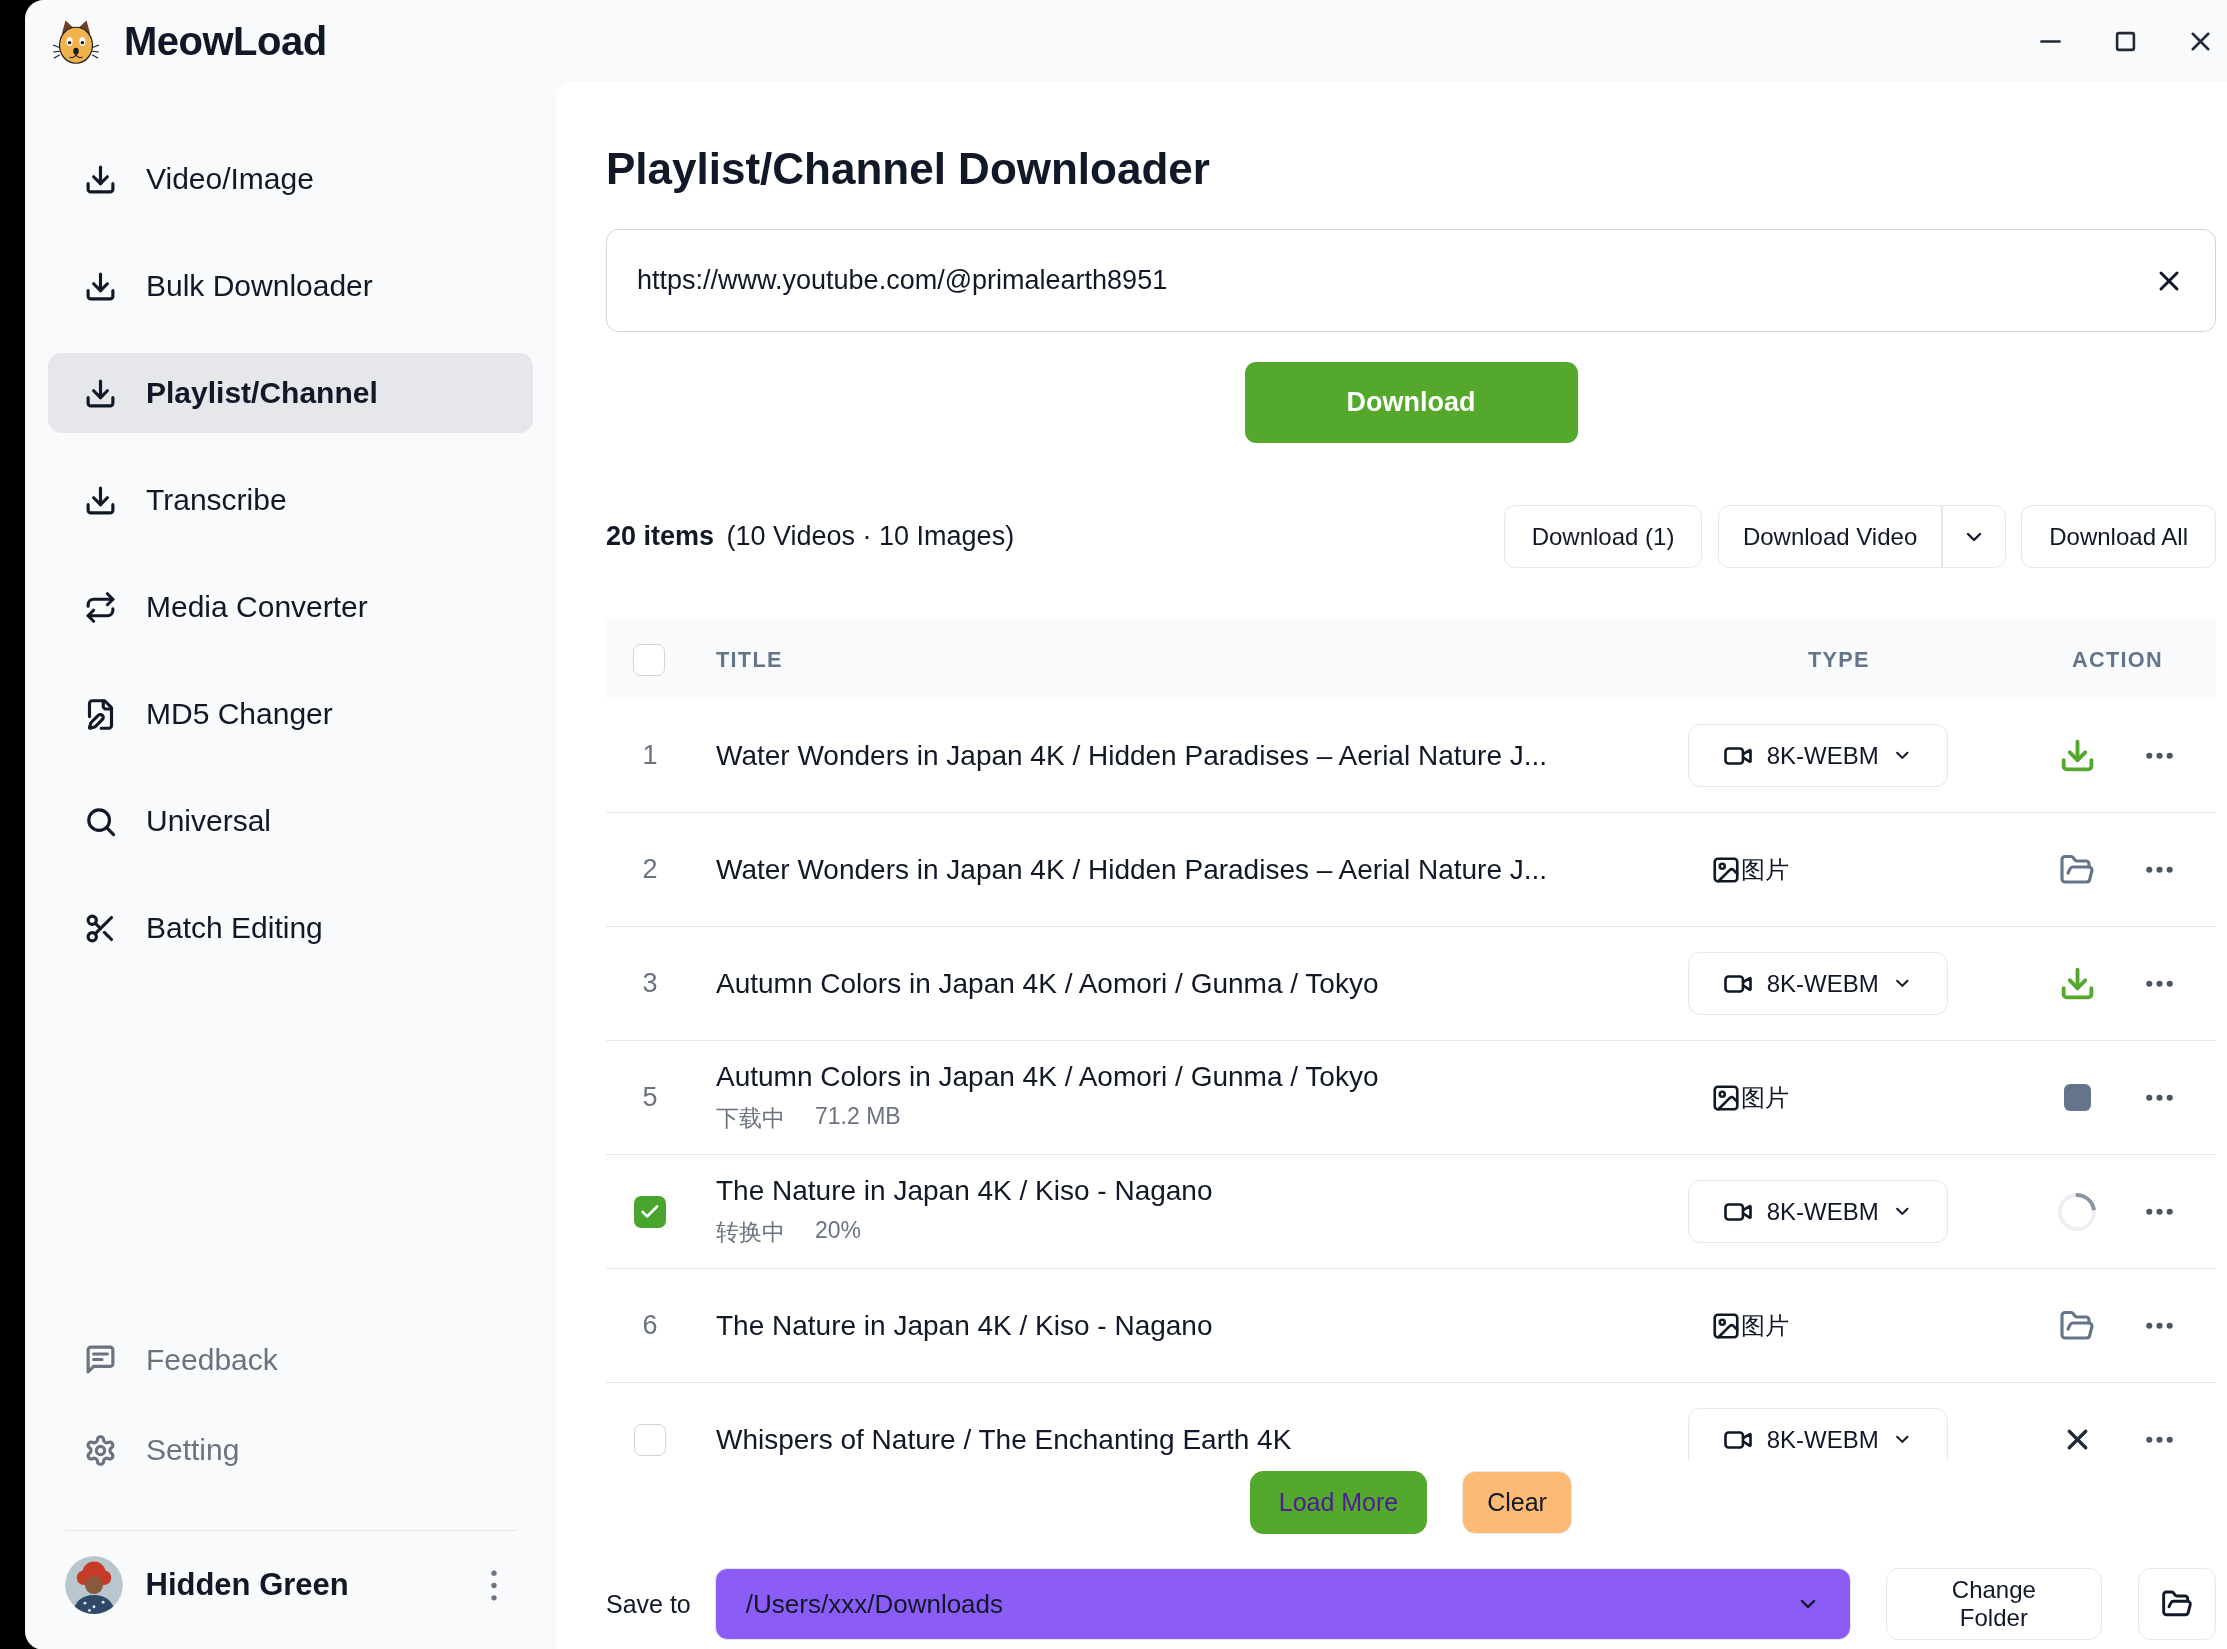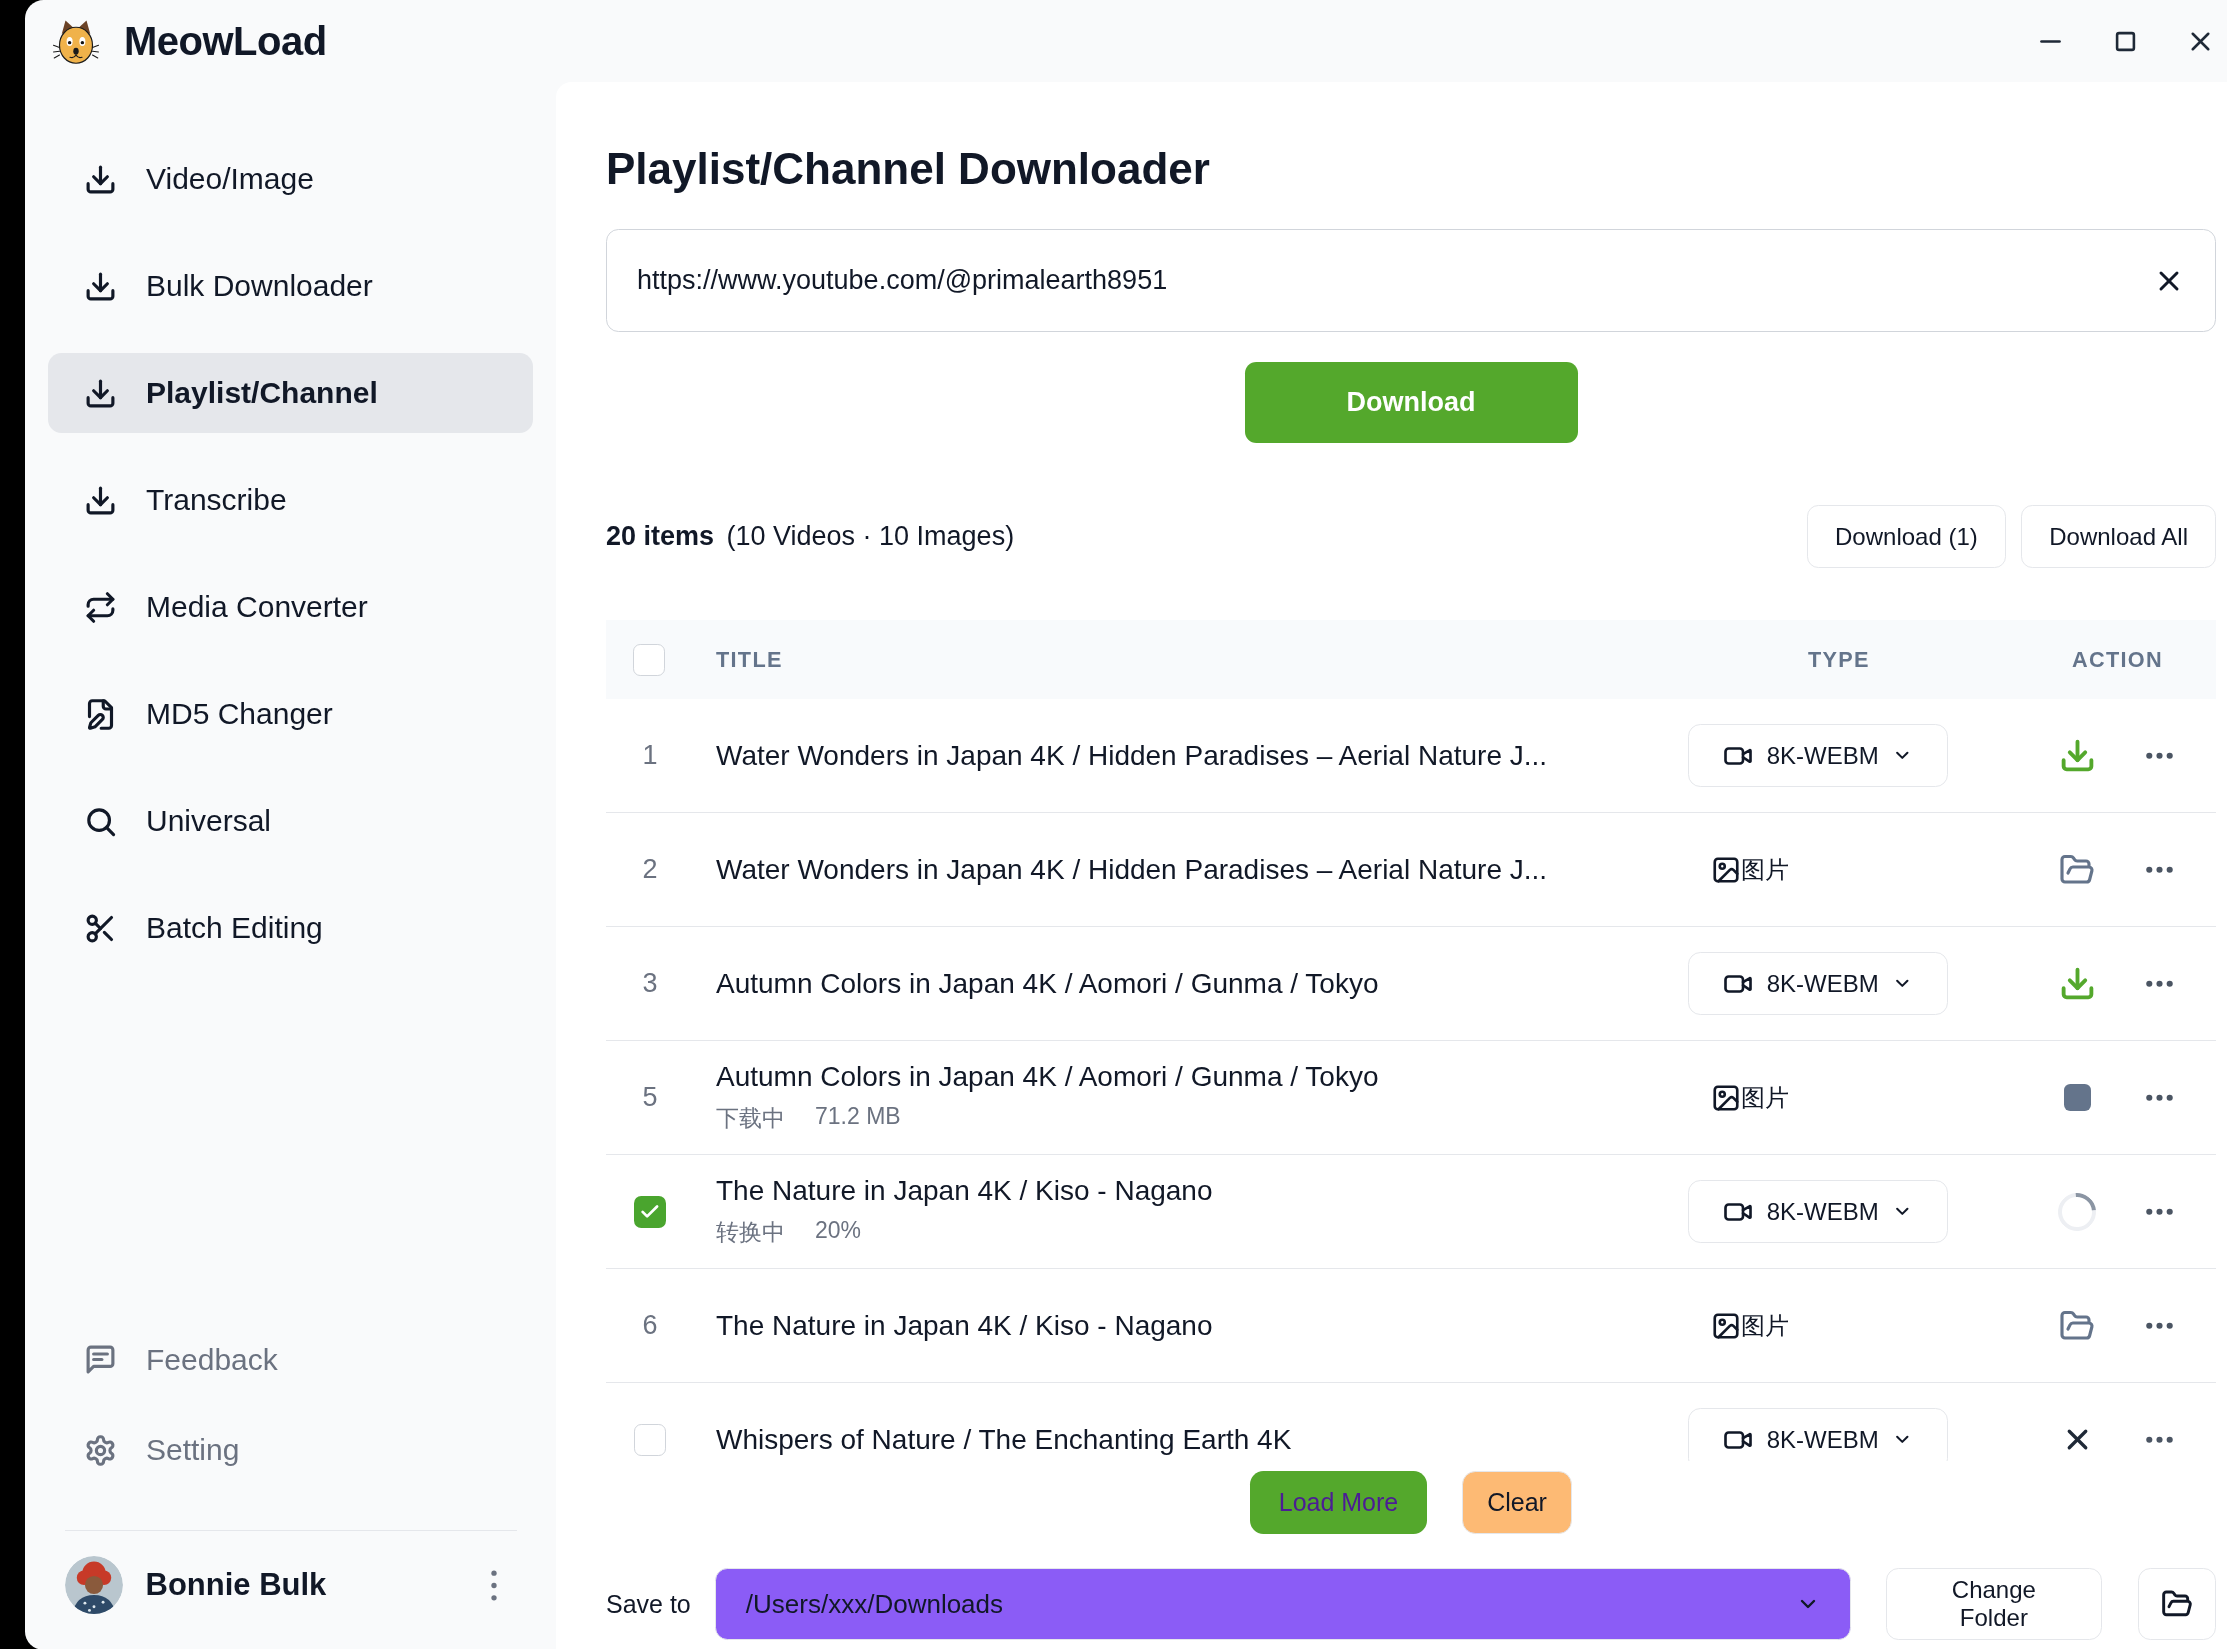--- a/index.html
+++ b/index.html
@@ -304,21 +304,21 @@
           <circle cx="21" cy="24" r="8" fill="#c73a28"></circle>
           <circle cx="43" cy="24" r="8" fill="#c73a28"></circle>
           <circle cx="32" cy="32" r="10" fill="#8a5a3c"></circle>
           <path d="M8 64 Q12 43 32 43 Q52 43 56 64 Z" fill="#2e4a68"></path>
           <circle cx="22" cy="52" r="1.6" fill="#dfe8ee"></circle>
             <circle cx="32" cy="56" r="1.6" fill="#dfe8ee"></circle>
           <circle cx="42" cy="51" r="1.6" fill="#dfe8ee"></circle>
             <circle cx="27" cy="60" r="1.6" fill="#dfe8ee"></circle>
         </svg>
       </span>
-      <span class="profile-name">Bonnie Bulk</span>
+      <span class="profile-name">Hidden Green</span>
       <span class="kebab">
         <svg viewBox="0 0 24 40">
             <circle cx="12" cy="8" r="2.6"></circle>
             <circle cx="12" cy="20" r="2.6"></circle>
             <circle cx="12" cy="32" r="2.6"></circle>
           </svg>
       </span>
     </div>
   </div>
 
@@ -337,20 +337,31 @@
 
     <div class="dl-wrap">
       <button class="dl-btn">Download</button>
     </div>
 
     <div class="items-bar">
       <span class="items-count">20 items</span>
       <span class="items-detail">(10 Videos · 10 Images)</span>
       <div class="toolbar">
         <button class="tbtn">Download (1)</button>
+        <div class="tbtn split">
+          <span class="split-label">Download Video</span>
+          <span class="split-sep"></span>
+          <span class="split-caret">
+            <span class="caret-ico">
+                <svg viewBox="0 0 24 24">
+                  <path d="m6 9 6 6 6-6"></path>
+                </svg>
+              </span>
+          </span>
+        </div>
         <button class="tbtn">Download All</button>
       </div>
     </div>
 
     <div class="table">
       <div class="thead">
         <span class="th th-check">
             <span class="checkbox unchecked"></span>
           </span>
         <span class="th th-title">TITLE</span>

